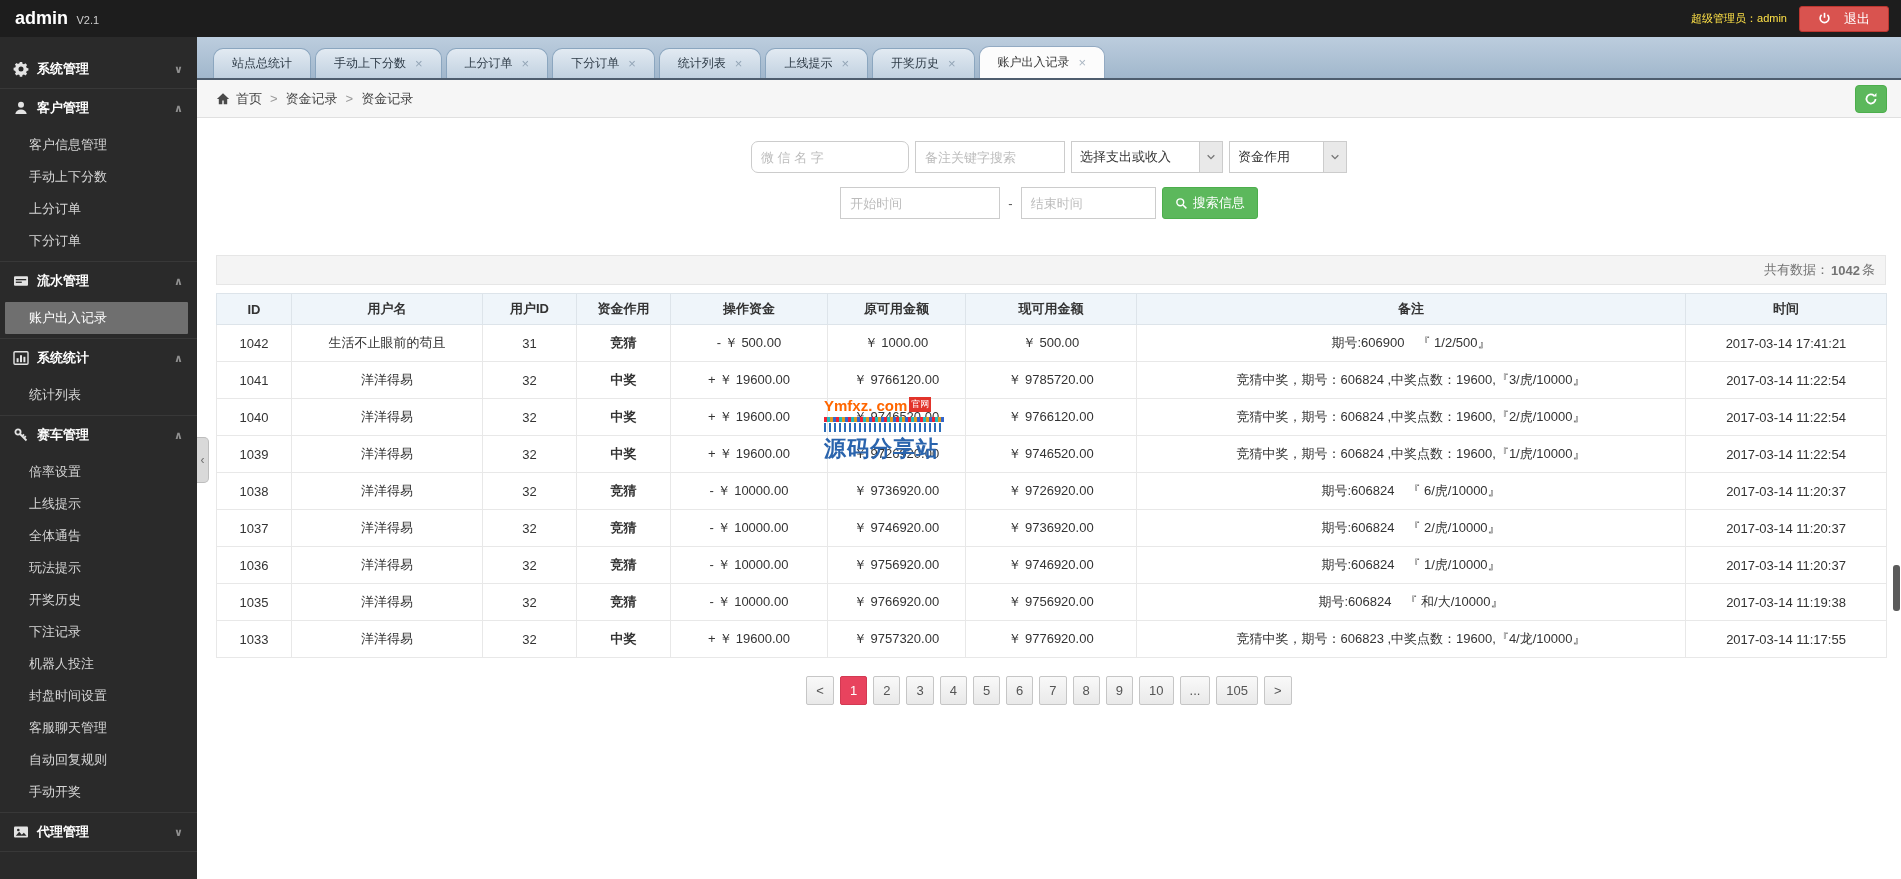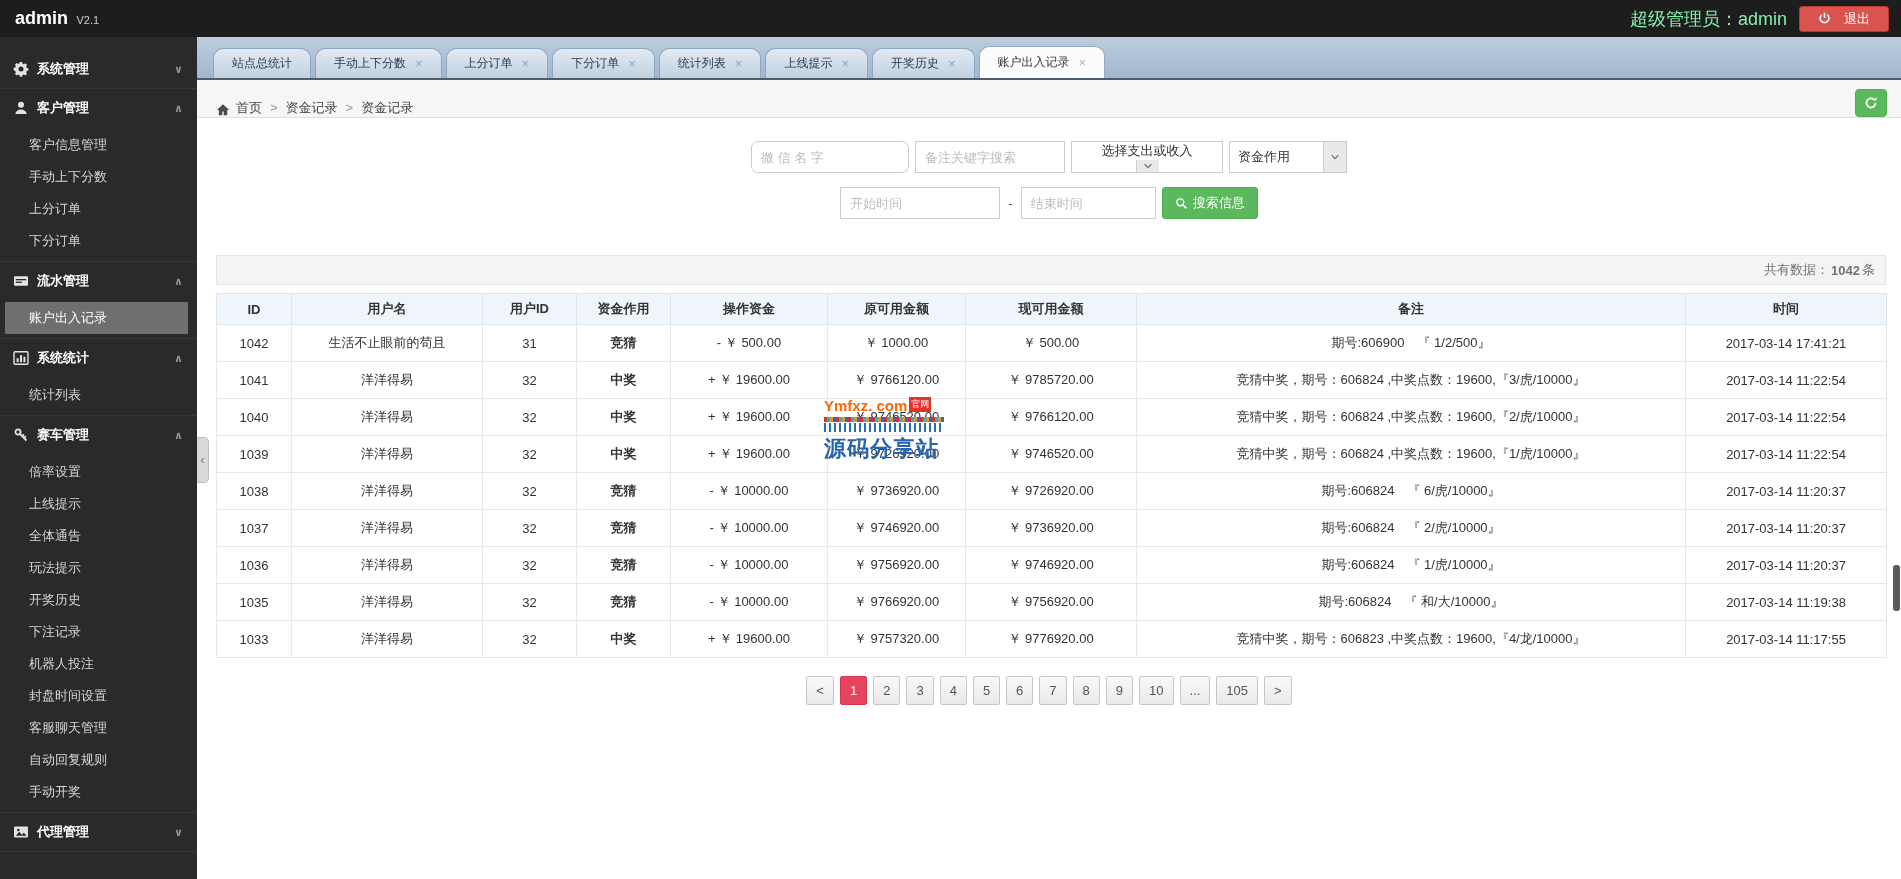--- a/index.html
+++ b/index.html
@@ -7,21 +7,21 @@
     font-family:"Liberation Sans","DejaVu Sans",sans-serif; background:#fff; }
   body { position:relative; }
 
   
   .topbar { position:absolute; left:0; top:0; width:1901px; height:37px;
     background:#1d1d1d; display:flex; align-items:center; z-index:30; }
   .brand { width:197px; padding-left:15px; color:#fff; }
   .brand .b-name { font-size:18px; font-weight:bold; }
   .brand .b-ver { font-size:11px; color:#cfcfcf; margin-left:4px; }
   .topbar-right { margin-left:auto; display:flex; align-items:center; gap:12px; padding-right:12px; }
-  .admin-label { color:#86efac; font-size:18px; }
+  .admin-label { color:#fde047; font-size:11px; }
   .logout-btn { background:#d9534f; border:1px solid #bd362f; border-radius:3px;
     color:#fff; font-size:13px; height:26px; padding:0 18px; display:flex;
     align-items:center; gap:5px; cursor:pointer; }
 
   
   .sidebar { position:absolute; left:0; top:37px; width:197px; height:842px;
     background:#2a2a2a; padding-top:13px; z-index:20; }
   .nav-section { border-top:1px solid #383838; }
   .nav-section:first-child { border-top:none; }
   .nav-section:last-child { border-bottom:1px solid #383838; }
@@ -55,40 +55,40 @@
     padding-left:16px; }
   .tab { background:linear-gradient(#e2eaf2,#c1d1e0); border:1px solid #8ba6bf;
     border-bottom:none; border-radius:10px 10px 0 0; height:30px; margin-right:4px;
     padding:0 18px; font-size:12px; color:#2d3a46; display:flex; align-items:center;
     cursor:pointer; white-space:nowrap; }
   .tab .tab-close { margin-left:9px; color:#93a5b6; font-size:13px; line-height:1; }
   .tab.active { background:#fcfcfc; height:32px; border-color:#93aac2; color:#333; }
   .tab.active .tab-close { color:#aab6c2; }
 
   .breadcrumb-bar { height:38px; background:#f6f6f6; border-bottom:1px solid #e0e0e0;
-    display:flex; align-items:flex-end; padding:0 14px 0 19px; font-size:13px; color:#555; }
+    display:flex; align-items:center; padding:0 14px 0 19px; font-size:13px; color:#555; }
   .crumb { color:#444; cursor:pointer; }
   .crumb-sep { color:#999; margin:0 8px; }
   .home-icon { width:14px; height:14px; margin-right:6px; display:inline-flex; }
   .refresh-btn { margin-left:auto; width:32px; height:28px; background:#5cb85c;
     border:1px solid #4cae4c; border-radius:4px; display:flex; align-items:center;
     justify-content:center; cursor:pointer; }
 
   
   .form-row { display:flex; justify-content:center; align-items:center; gap:6px; }
   .form-row.r1 { margin-top:23px; }
   .form-row.r2 { margin-top:14px; }
   .txt { height:32px; border:1px solid #ccc; padding:0 9px; font-size:13px;
     color:#333; font-family:inherit; background:#fff; }
   .txt::placeholder { color:#bcbcbc; }
   .w-wechat { width:158px;border-radius:7px; } .w-remark { width:150px; }
   .w-start { width:160px; } .w-end { width:135px; }
   .sel { height:32px; border:1px solid #ccc; display:flex; align-items:center;
     background:#fff; cursor:pointer; }
-  .sel-type { width:152px;flex-direction:column; } .sel-usage { width:118px; }
+  .sel-type { width:152px; } .sel-usage { width:118px; }
   .sel-text { flex:1; padding:0 8px; font-size:13px; color:#333; white-space:nowrap; }
   .sel-arrow { width:23px; height:30px; background:#e9e9e9; border-left:1px solid #ccc;
     display:flex; align-items:center; justify-content:center; color:#777; }
   .range-sep { color:#555; font-size:13px; margin:0 2px; }
   .btn-search { background:#5cb85c; border:1px solid #4cae4c; border-radius:3px;
     color:#fff; font-size:13px; height:32px; padding:0 12px; display:flex;
     align-items:center; gap:5px; cursor:pointer; }
 
   
   .summary { margin:36px 15px 0 19px; height:30px; background:#f4f4f4;

